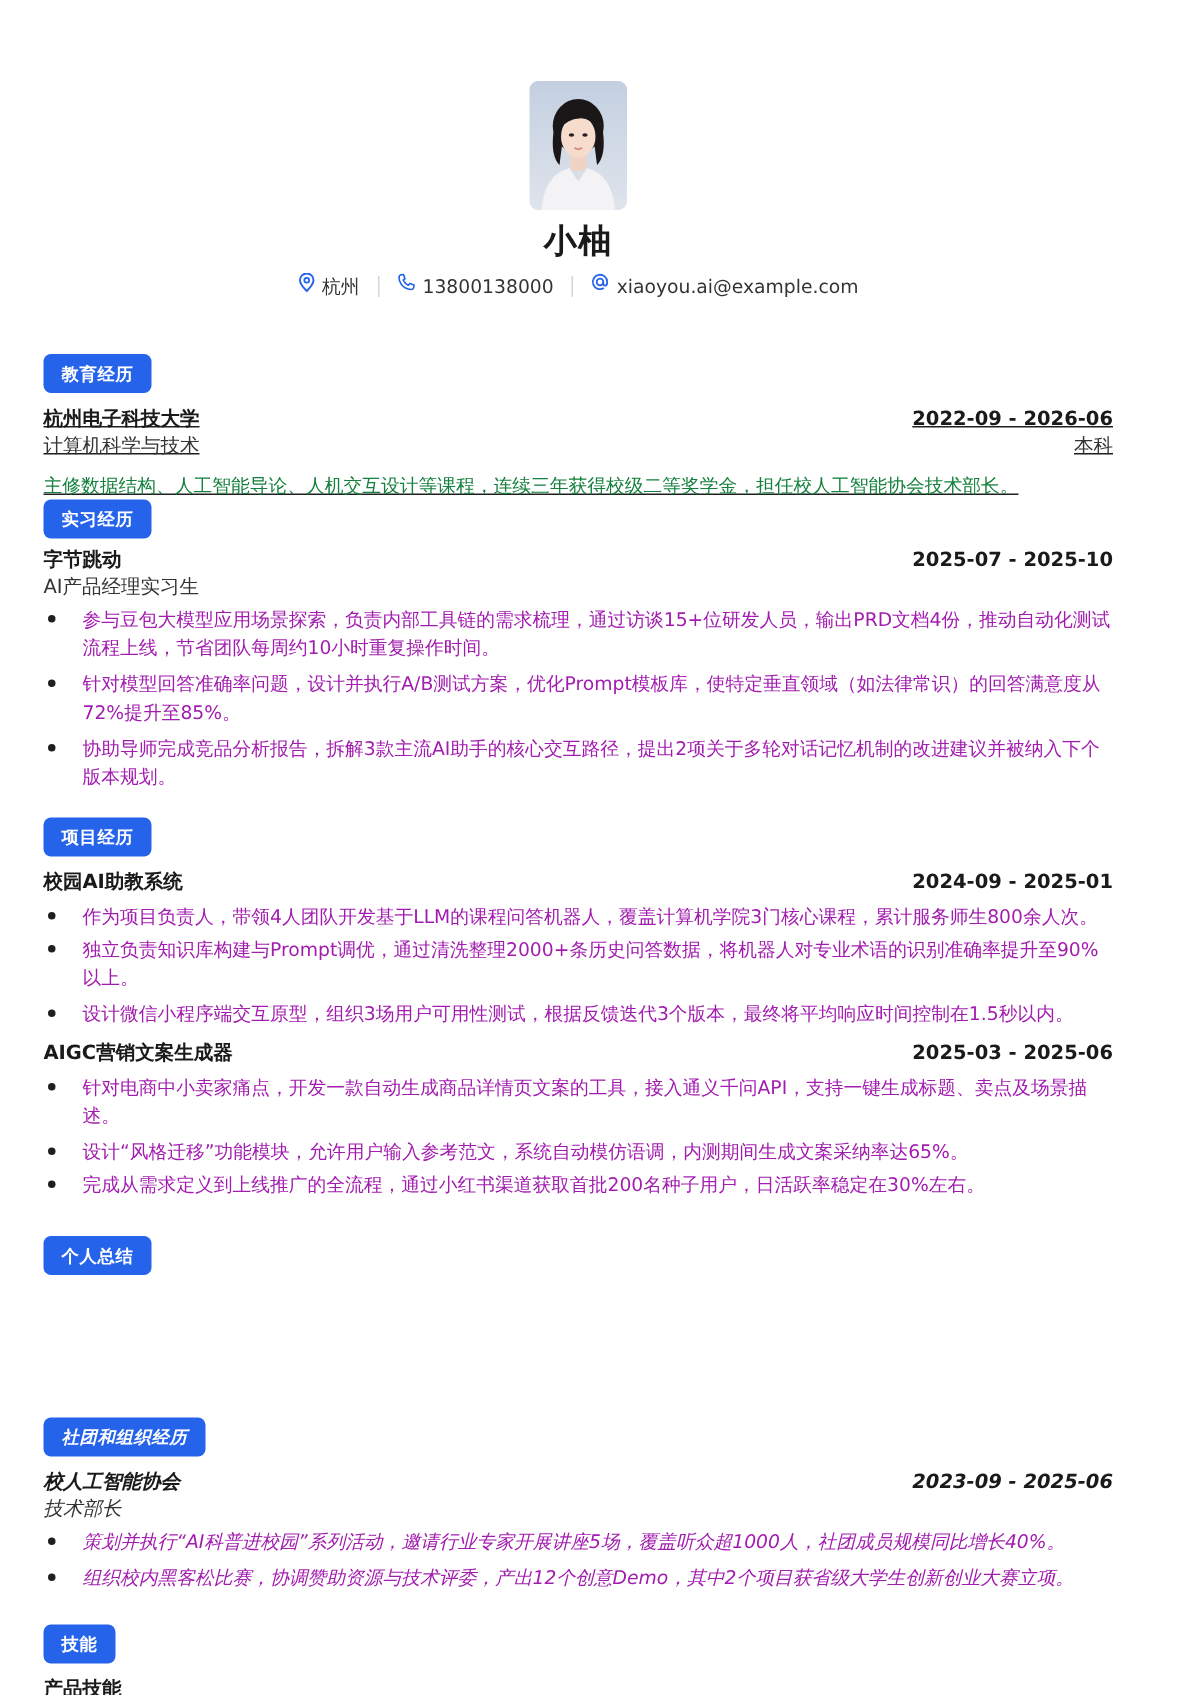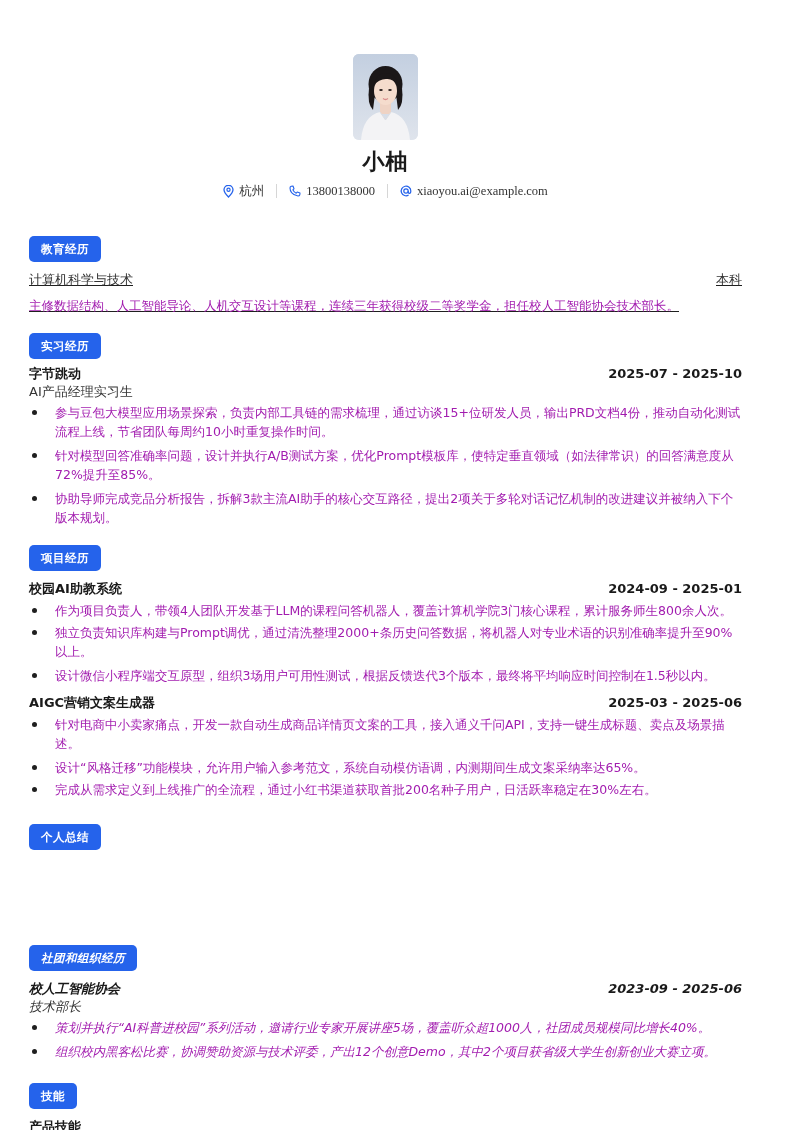--- a/index.html
+++ b/index.html
@@ -48,23 +48,21 @@
       display: flex;
       justify-content: center;
       align-items: center;
       margin-top: 6px;
       font-size: 12.5px;
       color: #333;
       line-height: 18px;
     }
     .contact-item {
       display: flex;
-      align-items: center;
       gap: 5px;
-      font-family: Liberation Serif, serif;
     }
     .contact-item svg { flex: none; }
     .sep {
       width: 1px;
       height: 14px;
       background: #d6d6d6;
       margin: 0 12px;
     }
 
     
@@ -92,21 +90,21 @@
     .entry-sub {
       display: flex;
       justify-content: space-between;
       align-items: baseline;
       font-size: 13px;
       color: #333;
       line-height: 17px;
     }
     .para {
       font-size: 12.5px;
-      color: #a21caf;
+      color: #15803d;
       line-height: 21px;
     }
     ul.bullets {
       list-style: none;
     }
     ul.bullets li {
       position: relative;
       padding-left: 26px;
       font-size: 12.5px;
       color: #a21caf;
@@ -184,20 +182,24 @@
           <path d="M8.2 6 V7 Q8.2 8.4 9.4 8.4 Q10.8 8.4 10.8 6 A4.8 4.8 0 1 0 8.6 10" fill="none" stroke="#2563eb" stroke-width="1.2"></path>
         </svg>
         <span>xiaoyou.ai@example.com</span>
       </div>
     </div>
   </div>
 
   <div class="abs" style="top:236px;text-decoration:underline;">
     <div class="section-tag">教育经历</div>
     <div style="margin-top:9px;">
+      <div class="entry-head">
+        <span>杭州电子科技大学</span>
+        <span>2022-09 - 2026-06</span>
+      </div>
       <div class="entry-sub">
         <span>计算机科学与技术</span>
         <span>本科</span>
       </div>
       <div class="para" style="margin-top:7px;">主修数据结构、人工智能导论、人机交互设计等课程，连续三年获得校级二等奖学金，担任校人工智能协会技术部长。</div>
     </div>
   </div>
 
   <div class="abs" style="top:333px;">
     <div class="section-tag">实习经历</div>

